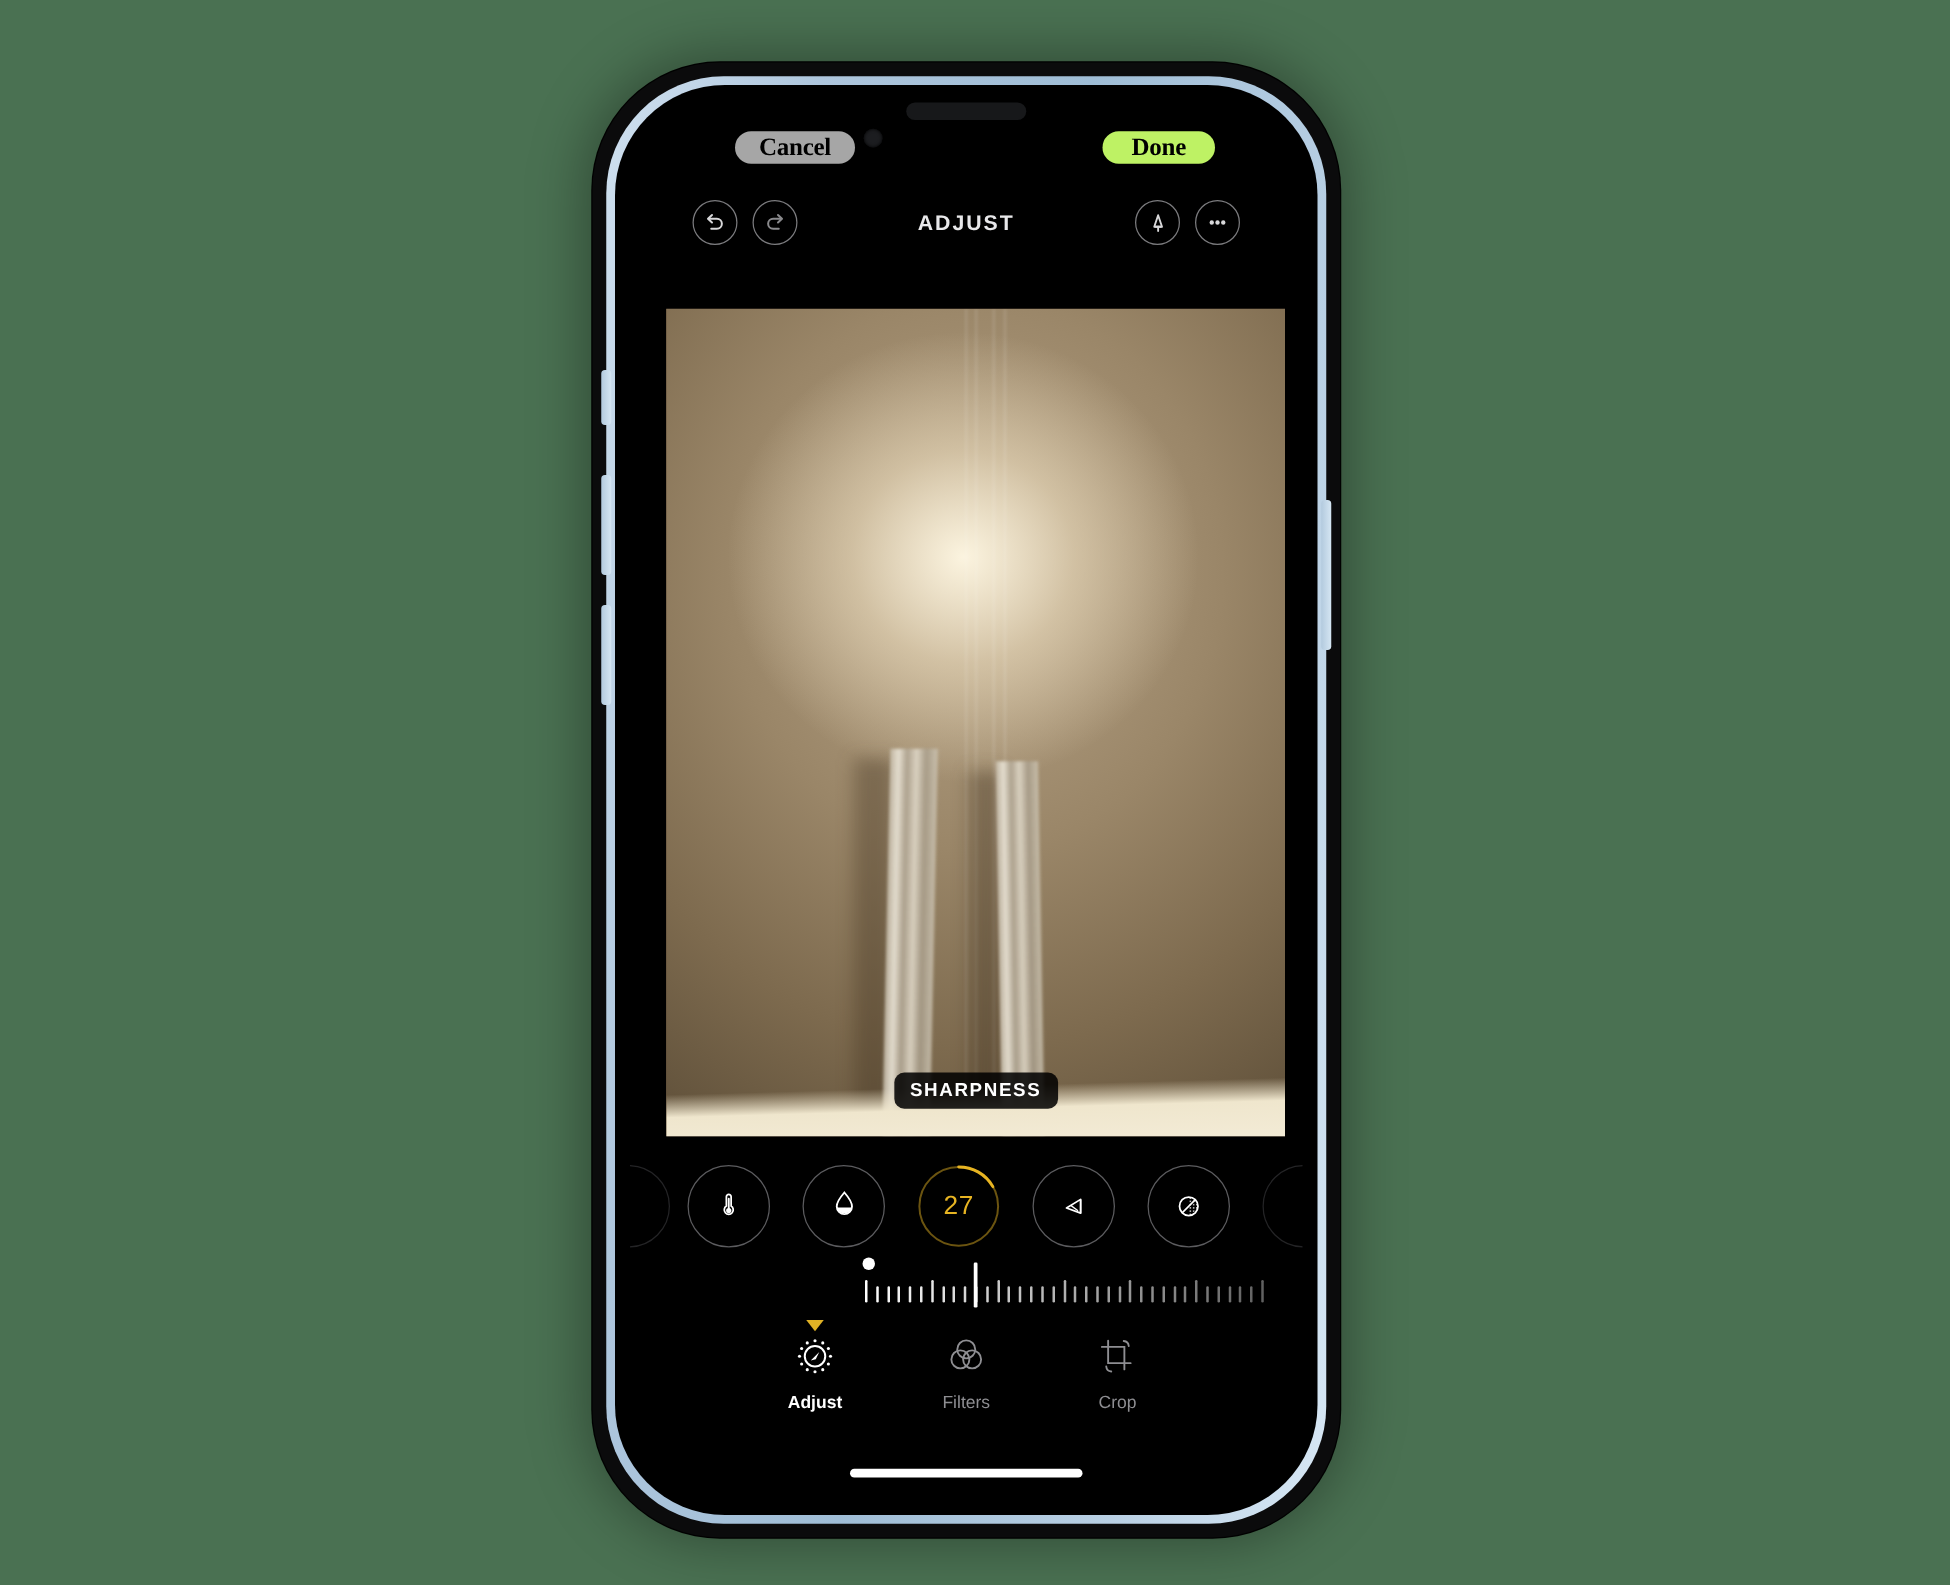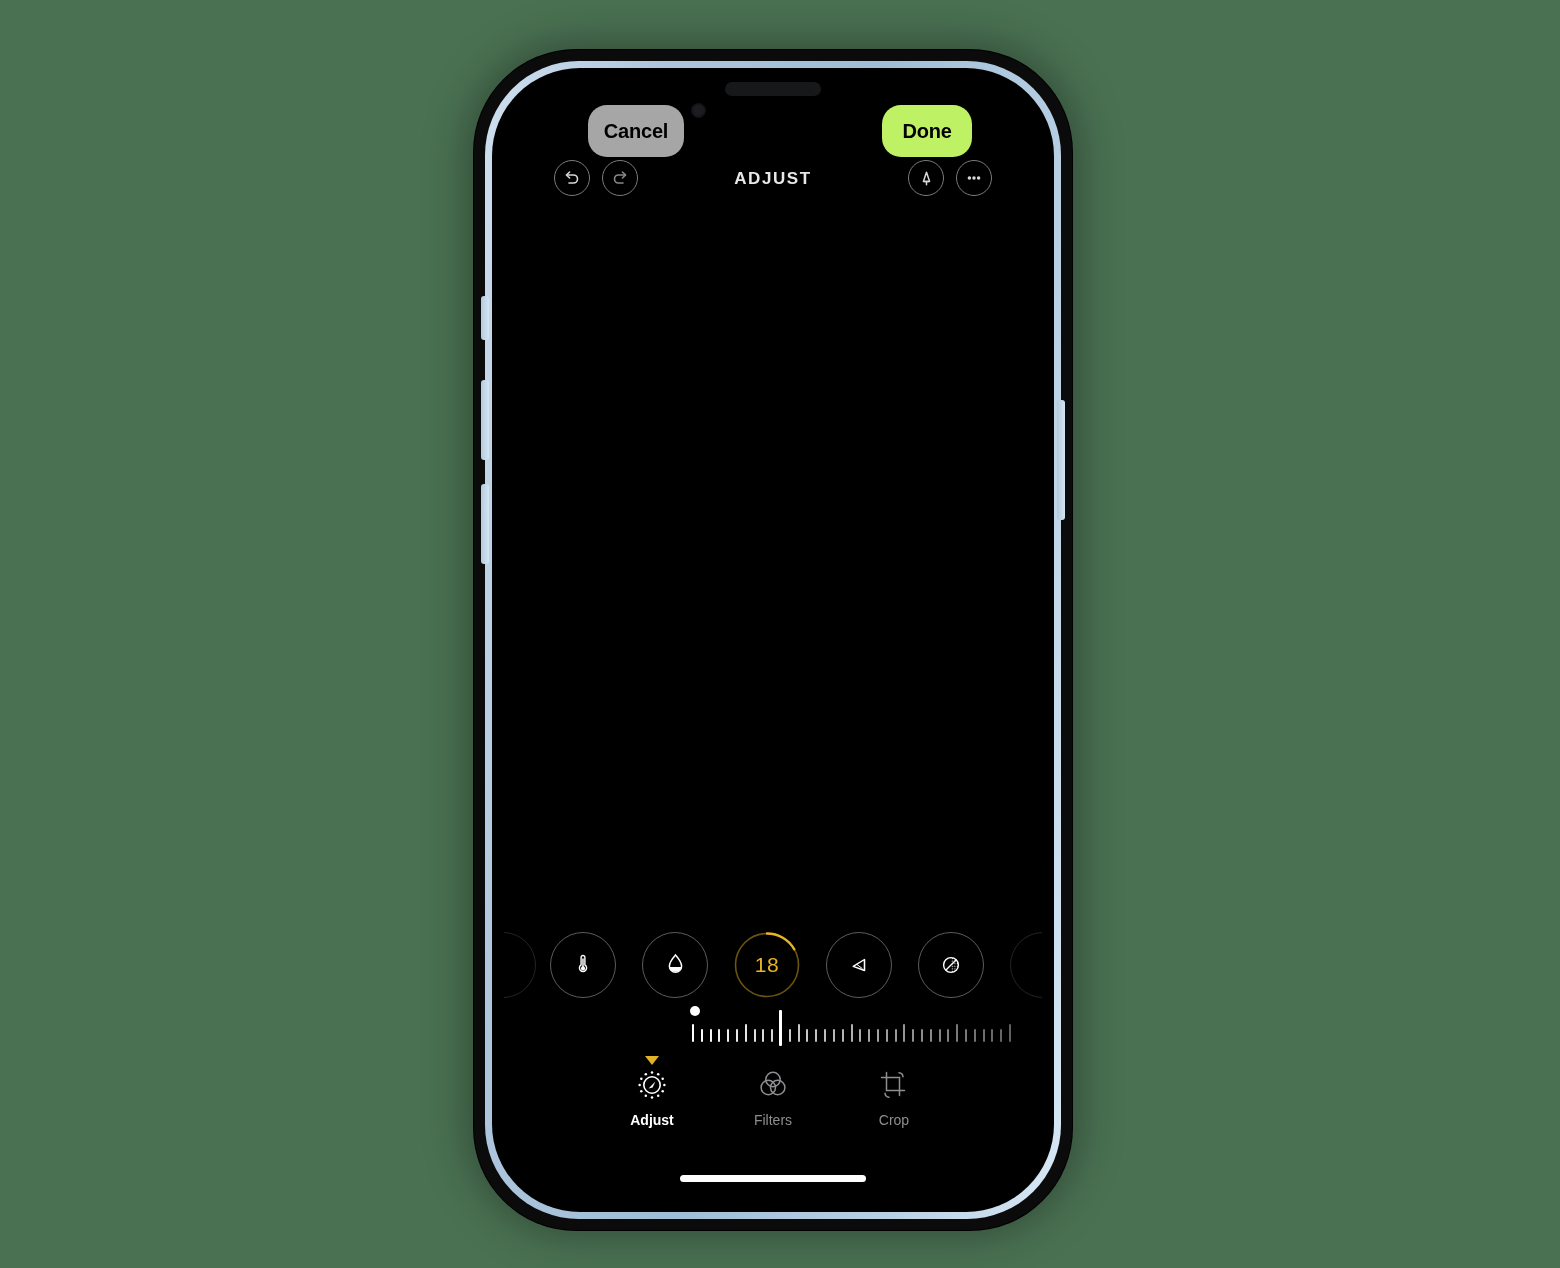--- a/index.html
+++ b/index.html
@@ -72,24 +72,24 @@
     box-shadow:inset 0 0 3px #000;
   }
 
   
   .topbar{
     position:absolute; left:504px; top:105px;
     width:538px; height:46px;
   }
   .pill{
     position:absolute; top:0;
-    height:52px; border-radius:19px;
+    height:26px; border-radius:19px;
     display:flex; align-items:center; justify-content:center;
     font-size:20px; font-weight:bold; letter-spacing:-0.2px;
-    cursor:pointer; user-select:none;
+    cursor:pointer; user-select:none;font-family:Liberation Serif, serif;
   }
   .pill-cancel{ left:84px; width:96px; background:#a6a6a6; color:#000; }
   .pill-done  { right:70px; width:90px; background:#bef264; color:#000; }
 
   
   .navrow{
     position:absolute; left:504px; top:160px;
     width:538px; height:44px;
   }
   .nav-icon{
@@ -239,20 +239,33 @@
   <div class="phone-rail"></div>
   <div class="phone-bezel"></div>
 
   <div class="btn-side btn-mute"></div>
   <div class="btn-side btn-volup"></div>
   <div class="btn-side btn-voldn"></div>
   <div class="btn-side btn-power"></div>
 
   <div class="screen">
 
+    <div class="photo-wrap" style="left:29px; top:167px;">
+      <div class="photo-bg"></div>
+      <div class="seam s1"></div>
+      <div class="seam s2"></div>
+      <div class="seam s3"></div>
+      <div class="seam s4"></div>
+      <div class="handle-shadow hs-l"></div>
+      <div class="handle-shadow hs-r"></div>
+      <div class="handle handle-l"></div>
+      <div class="handle handle-r"></div>
+      <div class="counter"></div>
+      <div class="sharpness-badge">SHARPNESS</div>
+    </div>
 
     <div class="dynamic-island" style="left:221px; top:2px;"></div>
     <div class="front-camera" style="left:187px; top:23px;"></div>
 
     <div class="topbar" style="left:0; top:25px;">
       <div class="pill pill-cancel">Cancel</div>
       <div class="pill pill-done">Done</div>
     </div>
 
     <div class="navrow" style="left:0; top:80px;">
@@ -316,21 +329,21 @@
             <path d="M7.55 16.9 a6.1 6.1 0 0 0 11.9 0 Z" fill="#fff"></path>
           </svg>
         </span>
       </div>
 
       <div class="tool active" style="left:230px;">
         <svg class="ring-svg" width="66" height="66" viewBox="0 0 66 66">
           <circle cx="33" cy="33" r="31.5" fill="none" stroke="#6b5410" stroke-width="1.6"></circle>
           <path d="M33 1.5 A31.5 31.5 0 0 1 60.3 17.3" fill="none" stroke="#e7b422" stroke-width="2.4" stroke-linecap="round"></path>
         </svg>
-        <span class="value">18</span>
+        <span class="value">27</span>
       </div>
 
       <div class="tool" style="left:322px;">
         <svg width="28" height="28" viewBox="0 0 28 28" fill="none" stroke="#fff" stroke-width="1.4" stroke-linejoin="round">
           <path d="M19.5 8.5 L8.2 15.4 L19.5 19.5 Z"></path>
           <path d="M19.5 8.5 L19.5 19.5" stroke-width="1.2"></path>
           <path d="M11.6 13.3 L17.4 17.6" stroke-width="1"></path>
         </svg>
       </div>
 

